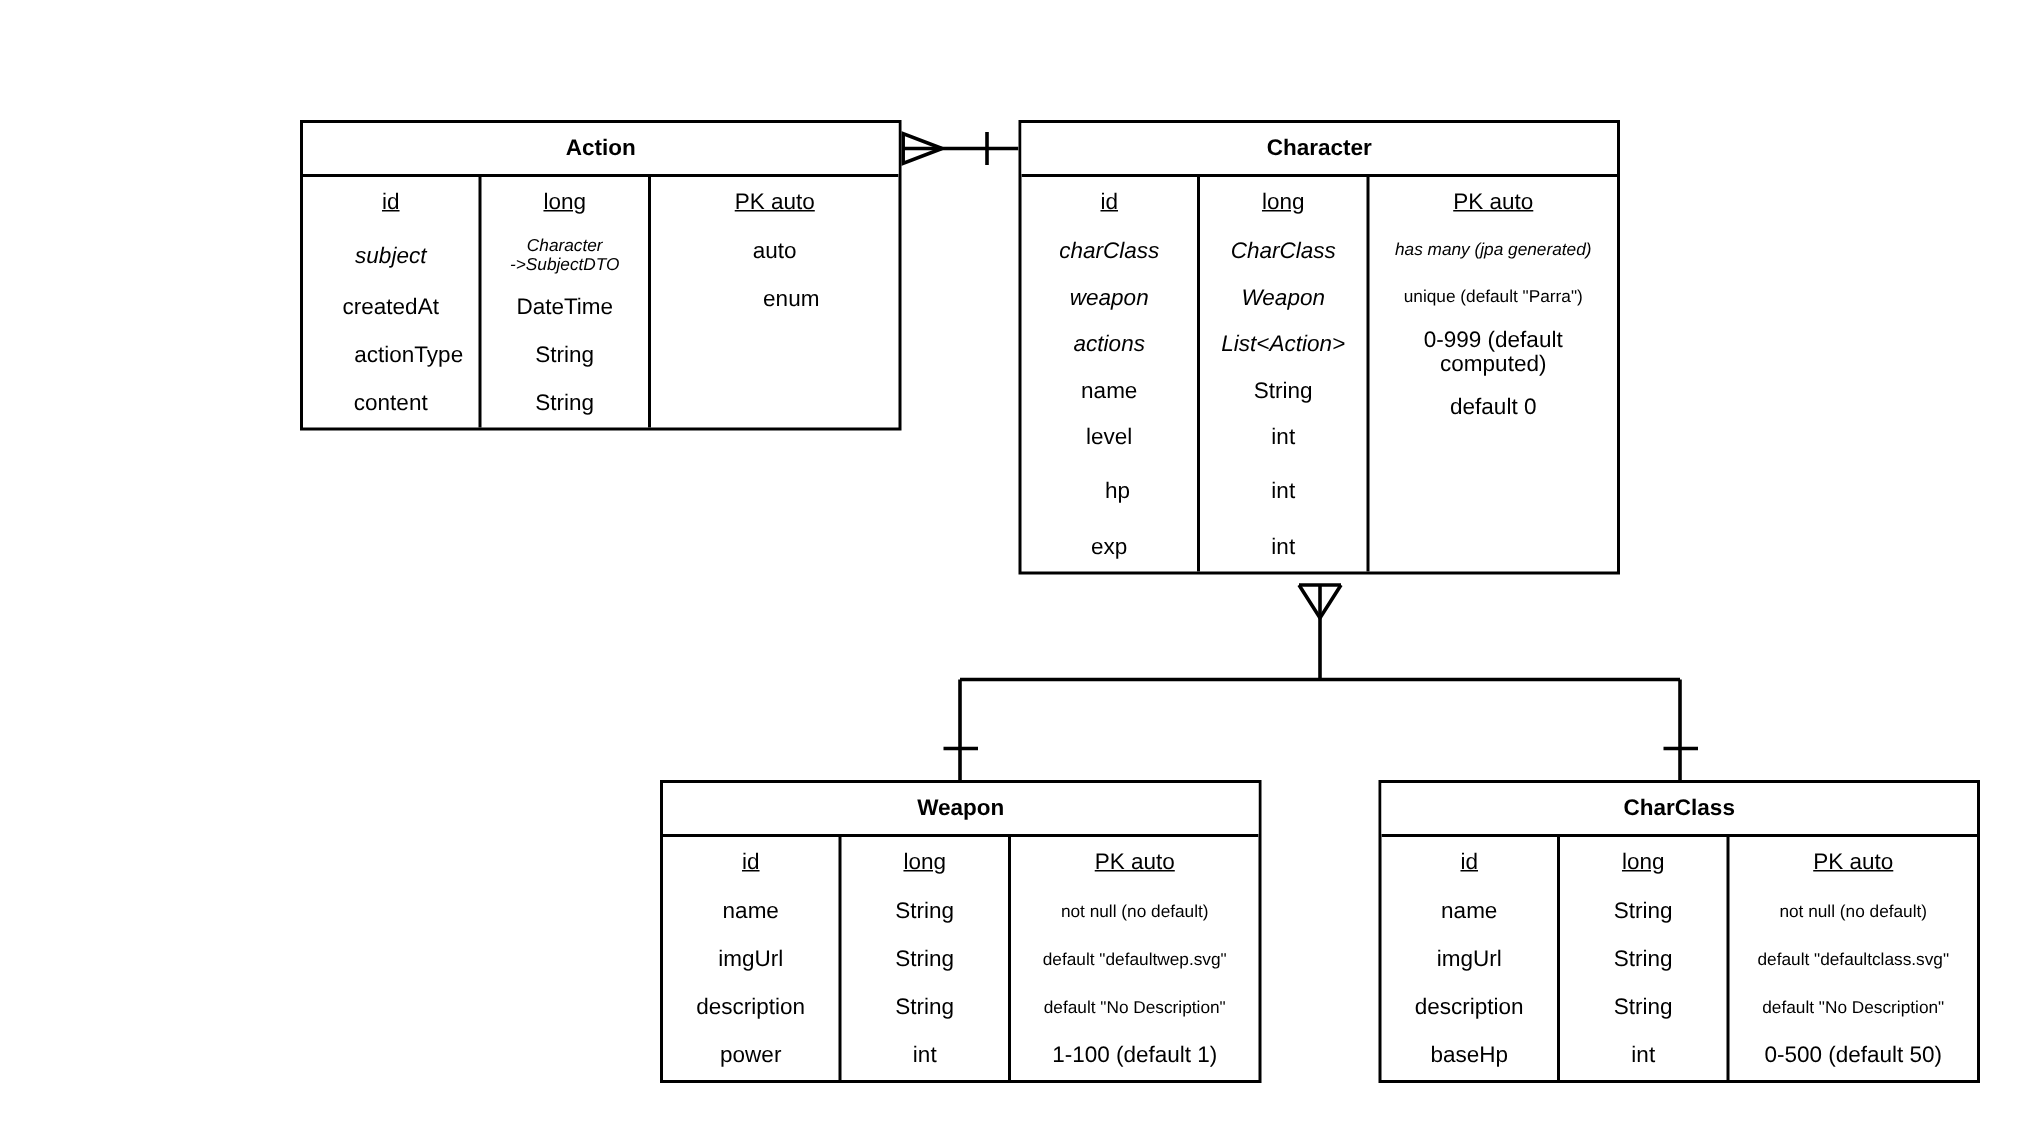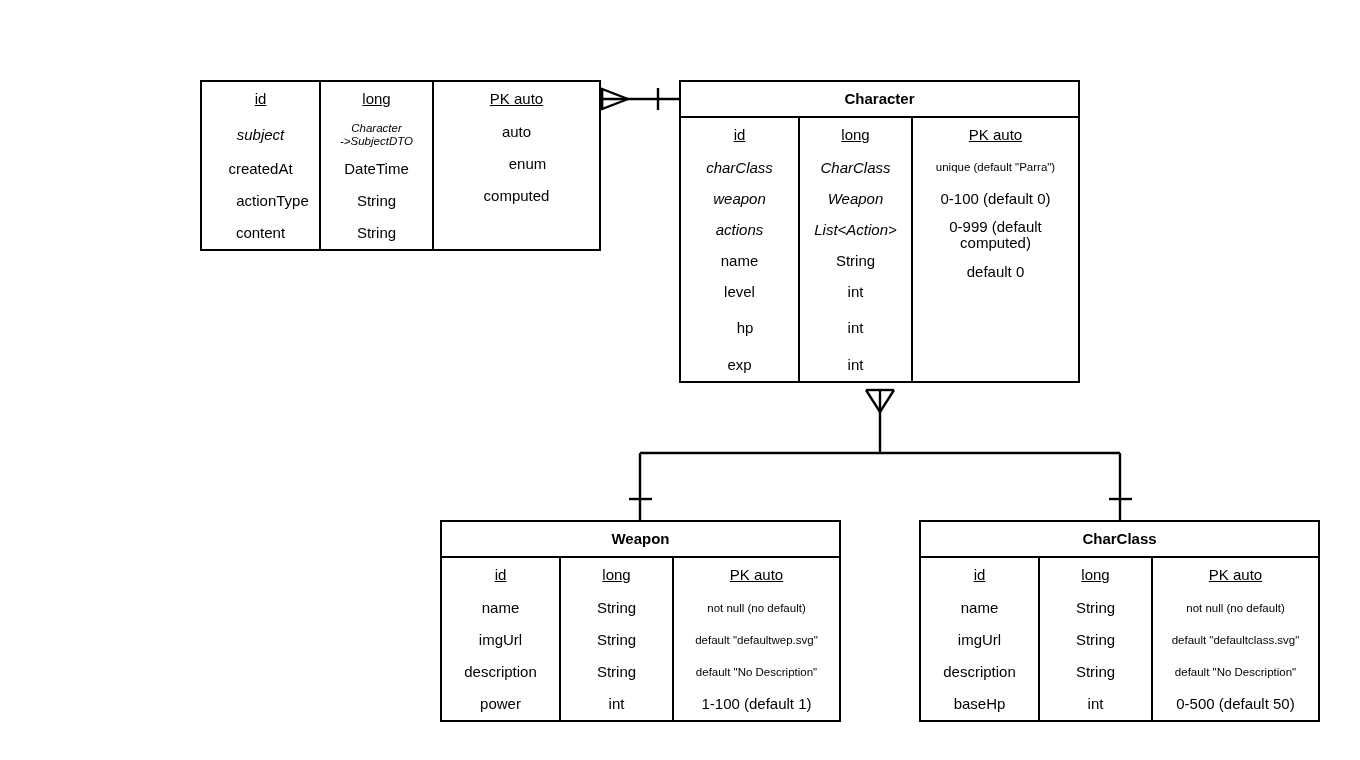--- a/index.html
+++ b/index.html
@@ -130,41 +130,41 @@
       <line x1="640" y1="453" x2="640" y2="520"></line>
 
       <line x1="1120" y1="453" x2="1120" y2="520"></line>
 
       <line x1="629" y1="499" x2="652" y2="499"></line>
       <line x1="1109" y1="499" x2="1132" y2="499"></line>
     </g>
   </svg>
 
   <div class="entity" style="left:200px; top:80px; width:401px;">
+    <div class="entity-title">Action</div>
     <div class="entity-body">
       <div class="col" style="width:119px;">
         <div class="cell hdr" style="height:34px;"><span>id</span></div>
         <div class="cell ital" style="height:37px;">subject</div>
         <div class="cell" style="height:32px;">createdAt</div>
         <div class="cell" style="height:32px;padding-left:28px;">actionType</div>
         <div class="cell" style="height:32px;">content</div>
       </div>
       <div class="col" style="width:113px;">
         <div class="cell hdr" style="height:34px;"><span>long</span></div>
         <div class="cell smallital" style="height:37px;">Character
 -&gt;SubjectDTO</div>
         <div class="cell" style="height:32px;">DateTime</div>
         <div class="cell" style="height:32px;">String</div>
         <div class="cell" style="height:32px;">String</div>
       </div>
       <div class="col" style="width:165px;">
         <div class="cell hdr" style="height:34px;"><span>PK auto</span></div>
         <div class="cell" style="height:32px;">auto</div>
         <div class="cell" style="height:32px;margin-left:22px;">enum</div>
-        <div class="cell" style="height:32px;">computed</div>
       </div>
     </div>
   </div>
 
   <div class="entity" style="left:679px; top:80px; width:401px;">
     <div class="entity-title">Character</div>
     <div class="entity-body">
       <div class="col" style="width:119px;">
         <div class="cell hdr" style="height:34px;"><span>id</span></div>
         <div class="cell ital" style="height:31px;">charClass</div>
@@ -180,22 +180,22 @@
         <div class="cell ital" style="height:31px;">CharClass</div>
         <div class="cell ital" style="height:31px;">Weapon</div>
         <div class="cell ital" style="height:31px;">List&lt;Action&gt;</div>
         <div class="cell" style="height:31px;">String</div>
         <div class="cell" style="height:31px;">int</div>
         <div class="cell" style="height:42px;">int</div>
         <div class="cell" style="height:32px;">int</div>
       </div>
       <div class="col" style="width:165px;">
         <div class="cell hdr" style="height:34px;"><span>PK auto</span></div>
+        <div class="cell smallital" style="height:31px;">has many (jpa generated)</div>
         <div class="cell small" style="height:31px;">unique (default "Parra")</div>
-        <div class="cell" style="height:31px;">0-100 (default 0)</div>
         <div class="cell" style="height:42px;">0-999 (default computed)</div>
         <div class="cell" style="height:32px;">default 0</div>
       </div>
     </div>
   </div>
 
   <div class="entity" style="left:440px; top:520px; width:401px;">
     <div class="entity-title">Weapon</div>
     <div class="entity-body">
       <div class="col" style="width:119px;">

